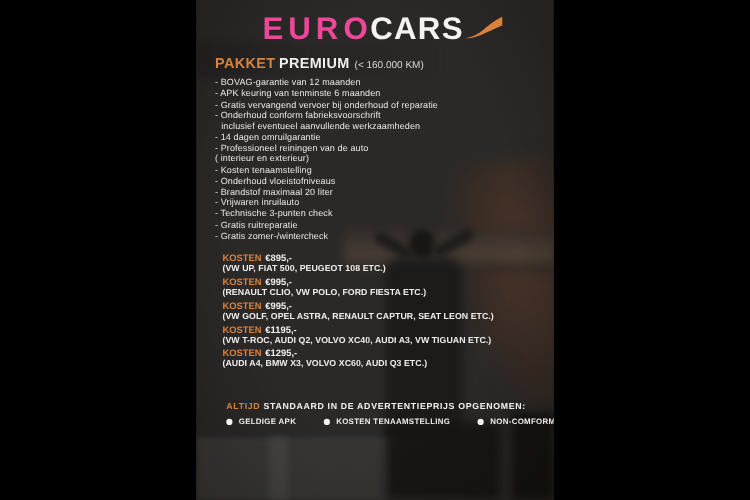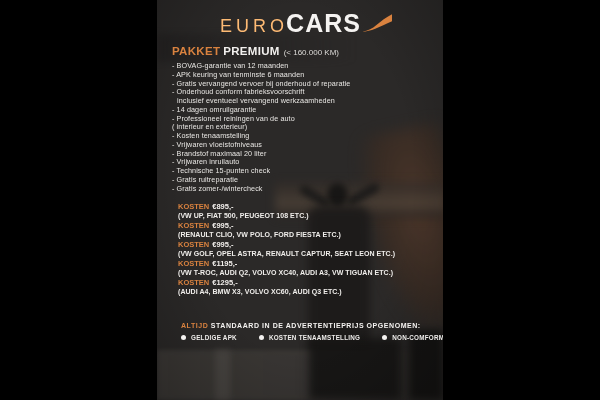--- a/index.html
+++ b/index.html
@@ -23,21 +23,21 @@
   .ph-arm-r{left:188px;top:190px;width:36px;height:9px;background:#1b1a19;border-radius:5px;transform:rotate(-30deg);filter:blur(3px);}
   .ph-body{left:151px;top:206px;width:62px;height:150px;border-radius:12px;background:#1d1b1a;filter:blur(4px);opacity:.95;}
   .ph-legs{left:152px;top:338px;width:92px;height:62px;background:#161514;filter:blur(4px);opacity:.95;}
   .ph-floor{left:0;top:350px;width:100%;height:50px;background:linear-gradient(90deg,#3f3c39 0%,#3a3734 55%,#2a2826 100%);opacity:.85;filter:blur(2px);}
   .ph-pillar{left:58px;top:350px;width:15px;height:50px;background:#4a4743;filter:blur(3px);opacity:.8;}
   .ph-right-dark{right:0;top:330px;width:34px;height:70px;background:#141312;filter:blur(4px);}
   .ph-vignette{inset:0;background:radial-gradient(ellipse at 50% 45%,rgba(0,0,0,0) 55%,rgba(0,0,0,.25) 100%);}
 
   
   .logo{position:absolute;left:0;top:9px;width:100%;text-align:center;white-space:nowrap;transform:translateX(6px);}
-  .logo-euro{font-size:18px;color:#fdba74;letter-spacing:4px;font-weight:400;}
+  .logo-euro{font-size:25px;color:#ec4899;letter-spacing:4px;font-weight:700;}
   .logo-cars{font-size:25px;color:#f5f3f1;font-weight:bold;letter-spacing:1px;margin-left:-2px;text-align:center;}
   .logo-swoosh{display:inline-block;vertical-align:baseline;margin-left:1px;}
 
   
   .pkg-title{position:absolute;left:15px;top:45px;font-size:11.5px;font-weight:bold;letter-spacing:.3px;white-space:nowrap;}
   .pkg-title .accent{color:#d9823f;}
   .pkg-title .rest{color:#f2f0ee;margin-left:3px;}
   .pkg-title .note{color:#dcdad7;font-size:8px;font-weight:normal;margin-left:4px;letter-spacing:0;}
 
   
@@ -86,29 +86,29 @@
 
   <div class="pkg-title">
     <span class="accent">PAKKET</span><span class="rest">PREMIUM</span><span class="note">(&lt; 160.000 KM)</span>
   </div>
 
   <div class="pkg-list">
     <div>- BOVAG-garantie van 12 maanden</div>
     <div>- APK keuring van tenminste 6 maanden</div>
     <div>- Gratis vervangend vervoer bij onderhoud of reparatie</div>
     <div>- Onderhoud conform fabrieksvoorschrift</div>
-    <div class="indent">inclusief eventueel vervangend werkzaamheden</div>
+    <div class="indent">inclusief eventueel aanvullende werkzaamheden</div>
     <div>- 14 dagen omruilgarantie</div>
     <div>- Professioneel reiningen van de auto</div>
     <div>( interieur en exterieur)</div>
     <div>- Kosten tenaamstelling</div>
-    <div>- Vrijwaren vloeistofniveaus</div>
+    <div>- Onderhoud vloeistofniveaus</div>
     <div>- Brandstof maximaal 20 liter</div>
     <div>- Vrijwaren inruilauto</div>
-    <div>- Technische 15-punten check</div>
+    <div>- Technische 3-punten check</div>
     <div>- Gratis ruitreparatie</div>
     <div>- Gratis zomer-/wintercheck</div>
   </div>
 
   <div class="pricing">
     <div>
       <div><span class="price-label">KOSTEN</span><span class="price-value">€895,-</span></div>
       <div class="price-models">(VW UP, FIAT 500, PEUGEOT 108 ETC.)</div>
     </div>
     <div>

